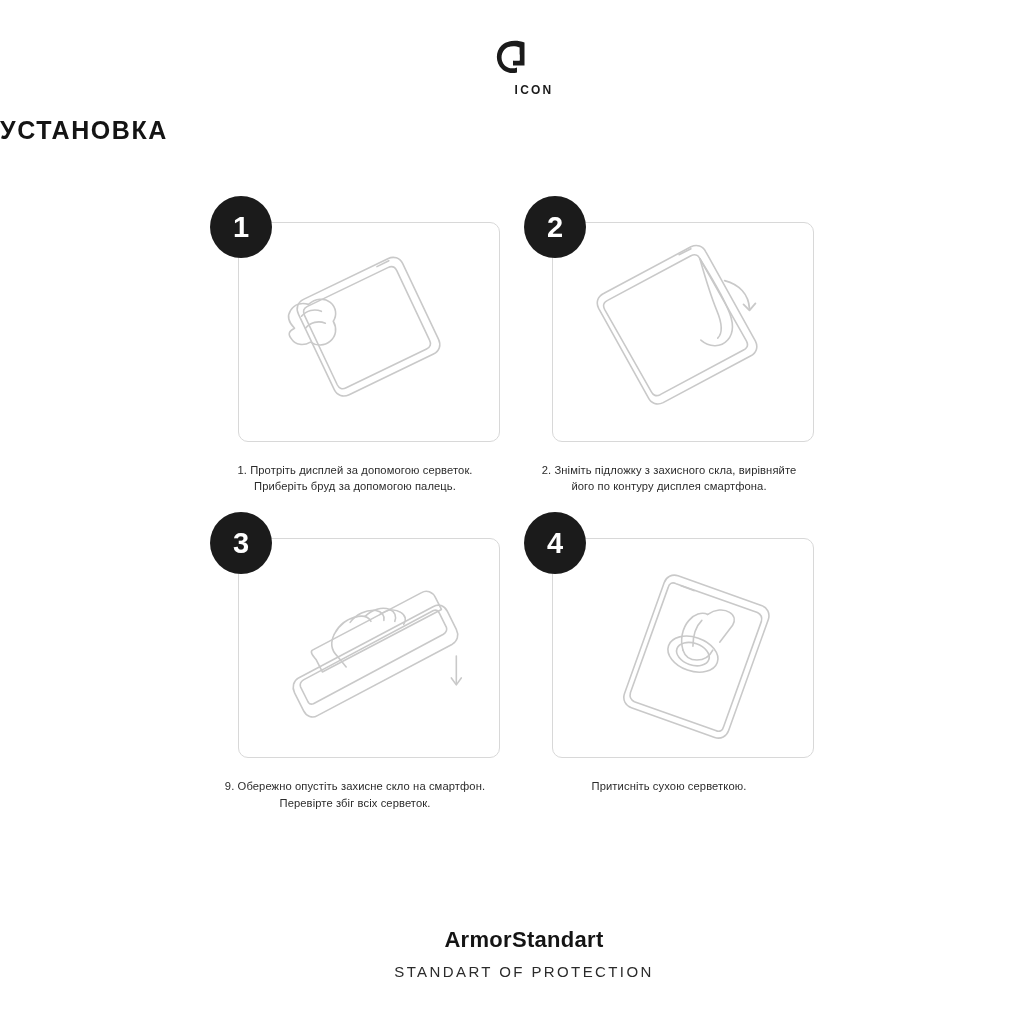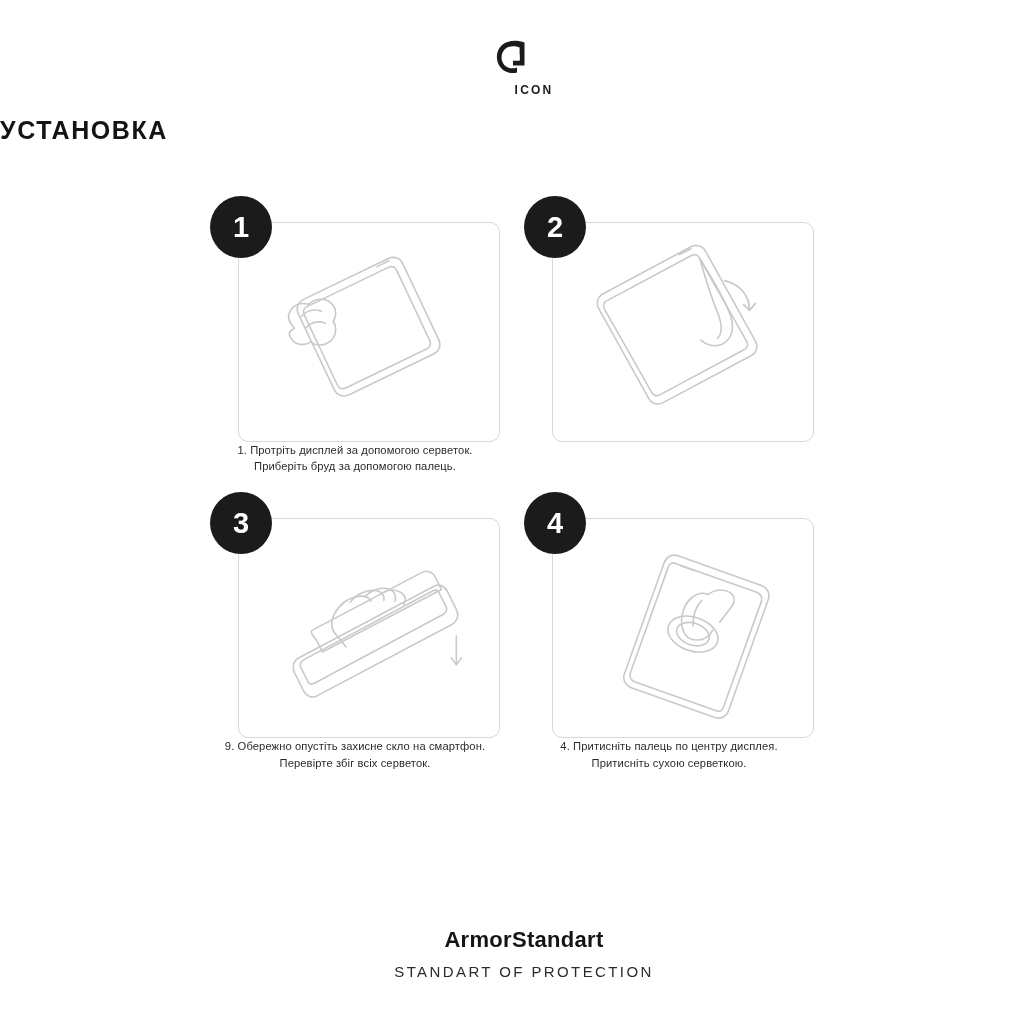--- a/index.html
+++ b/index.html
@@ -95,21 +95,21 @@
     align-items: center;
     justify-content: center;
     z-index: 5;
   }
   .step-art {
     position: absolute;
     inset: 0;
     z-index: 2;
   }
   .step-caption {
-    margin-top: 0;
+    margin-top: 20px;
     width: 290px;
     text-align: center;
     font-size: 11.2px;
     line-height: 1.45;
     color: #2b2b2b;
     letter-spacing: 0.1px;
   }
   .step-caption .line {
     display: block;
   }
@@ -195,20 +195,24 @@
           <path d="M148 36 C158 52 169 70 176 86 C182 99 183 110 176 118
                    C169 126 157 125 149 118"></path>
           <path d="M148 36 C154 57 160 76 165 88 C170 100 172 110 166 116"></path>
 
           <path d="M173 58 C188 62 197 72 198 86" stroke-width="1.8"></path>
           <path d="M192 82 L198 88 L204 81" stroke-width="1.8"></path>
         </g>
       </svg>
     </div>
     <div class="step-badge">2</div>
+    <div class="step-caption">
+      <span class="line">2. Зніміть підложку з захисного скла, вирівняйте</span>
+      <span class="line">його по контуру дисплея смартфона.</span>
+    </div>
   </div>
 
   <div class="step">
     <div class="step-frame">
       <svg class="step-art" viewBox="0 0 262 220">
         <g fill="none" stroke="#c9c9c9" stroke-width="1.6" stroke-linejoin="round" stroke-linecap="round">
 
           <path d="M60 140 L196 68 C201 65 207 67 210 73 L219 91 C222 97 220 103 215 106
                    L79 178 C74 181 68 179 65 173 L56 155 C53 149 55 143 60 140 Z"></path>
           <path d="M65 142 L196 72 C199 71 201 72 202 75 L209 89 C210 92 209 94 206 96
@@ -251,21 +255,20 @@
 
           <path d="M131 112 C128 102 130 90 137 82 C142 76 150 73 156 76"></path>
           <path d="M141 108 C141 98 144 88 150 82"></path>
           <path d="M156 76 C163 71 172 70 178 74 C183 77 184 82 181 87 L168 104"></path>
           <path d="M131 112 C133 118 138 122 145 122 C152 122 158 118 161 112"></path>
         </g>
       </svg>
     </div>
     <div class="step-badge">4</div>
     <div class="step-caption">
-      <span class="line">4. Притисніть палець по центру дисплея.</span>
       <span class="line">Притисніть сухою серветкою.</span>
     </div>
   </div>
 
 </div>
 
 <div class="footer">
   <div class="footer-brand">ArmorStandart</div>
   <div class="footer-tagline">STANDART OF PROTECTION</div>
 </div>

